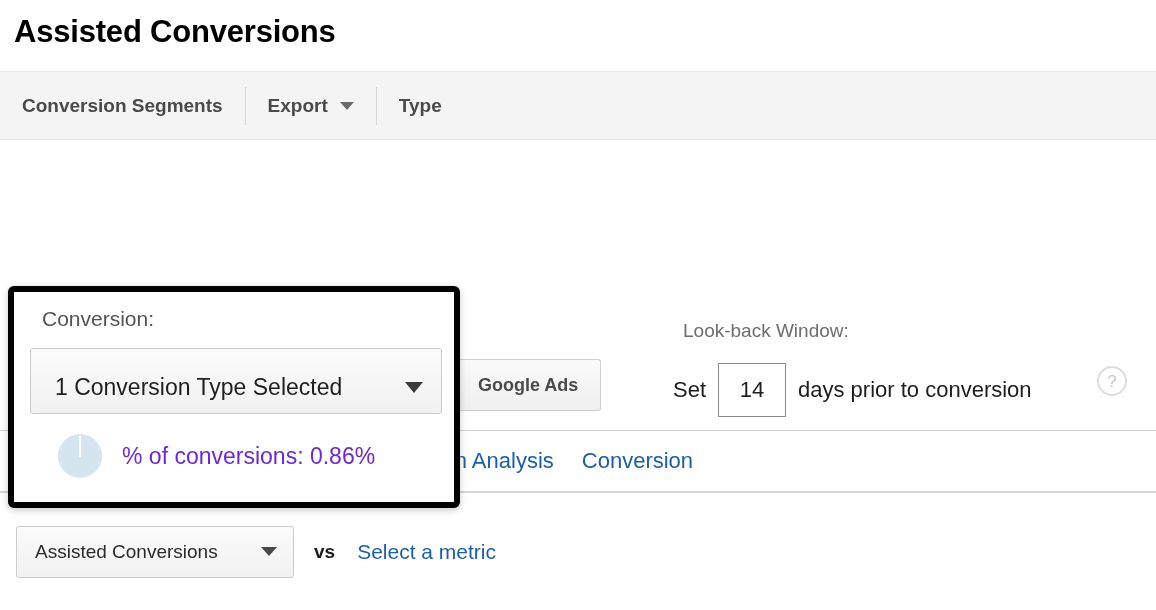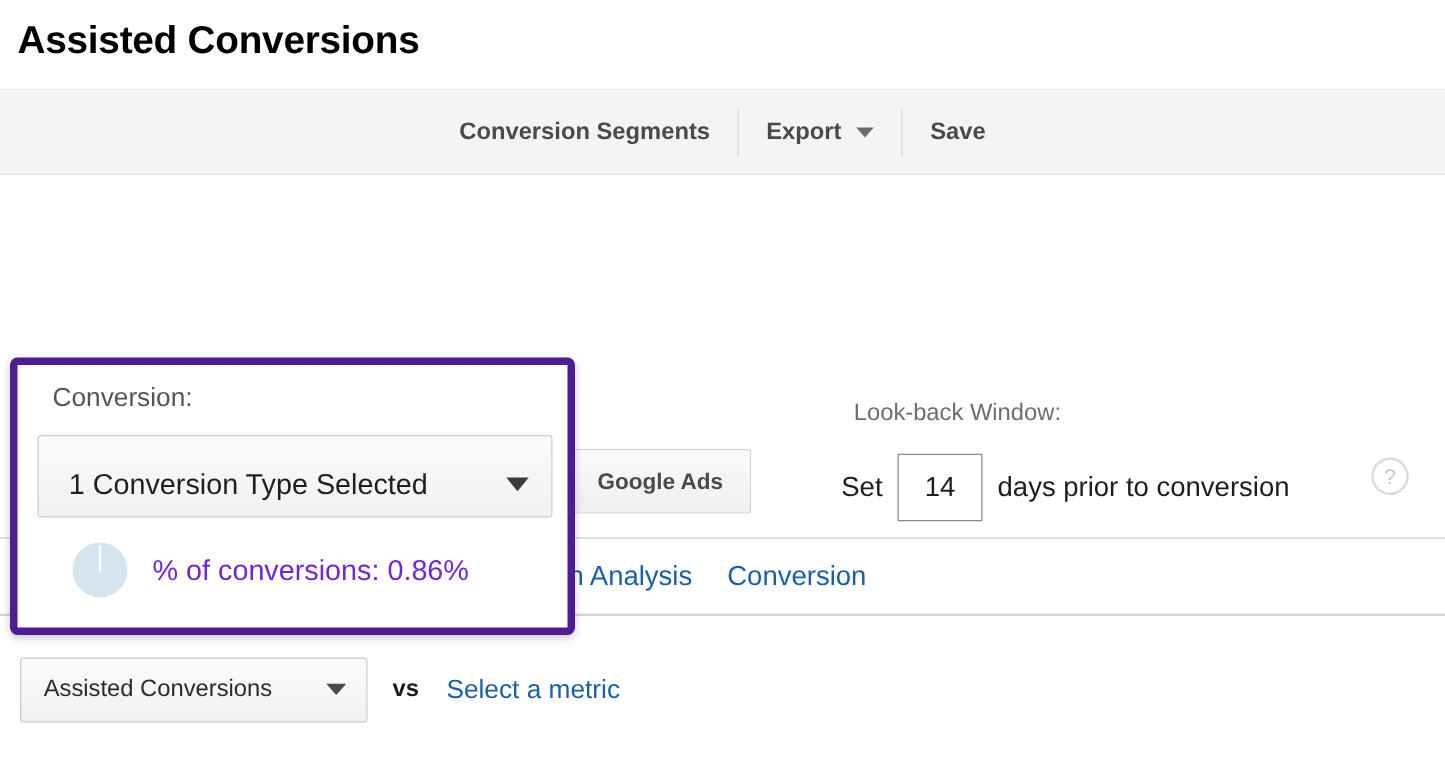--- a/index.html
+++ b/index.html
@@ -40,21 +40,20 @@
   .toolbar {
     position: absolute;
     left: 0; top: 72px;
     width: 1156px;
     height: 68px;
     background: #f4f4f4;
     border-bottom: 1px solid #e3e3e3;
     box-sizing: border-box;
     display: flex;
     align-items: center;
-    justify-content: center;
   }
   .toolbar-item {
     font-size: 19px;
     font-weight: bold;
     color: #4a4a4a;
     padding: 0 22px;
     height: 40px;
     line-height: 40px;
     display: flex;
     align-items: center;
@@ -169,21 +168,21 @@
   }
 
   
   .callout {
     position: absolute;
     left: 8px;
     top: 145px;
     width: 452px;
     height: 222px;
     background: #ffffff;
-    border: 6px solid #4c1d95;
+    border: 6px solid #000000;
     border-radius: 6px;
     box-sizing: border-box;
     box-shadow: 0 2px 7px rgba(0,0,0,0.22);
     z-index: 10;
   }
   .callout-label {
     position: absolute;
     left: 28px;
     top: 15px;
     font-size: 21px;
@@ -374,21 +373,21 @@
   <div class="toolbar-item">
     <span>Conversion Segments</span>
   </div>
   <div class="toolbar-sep"></div>
   <div class="toolbar-item">
     <span>Export</span>
     <span class="caret-down"></span>
   </div>
   <div class="toolbar-sep"></div>
   <div class="toolbar-item">
-    <span>Save</span>
+    <span>Type</span>
   </div>
 </div>
 
 <div class="controls">
 
   <div class="field-label label-interaction">:</div>
 
   <div class="segmented">
     <div class="seg-btn first">
       <span></span>

